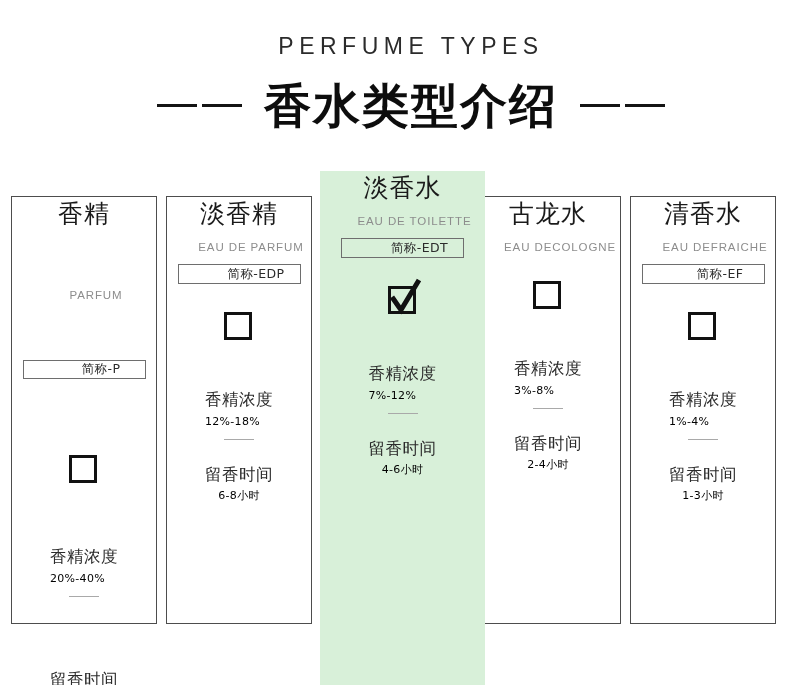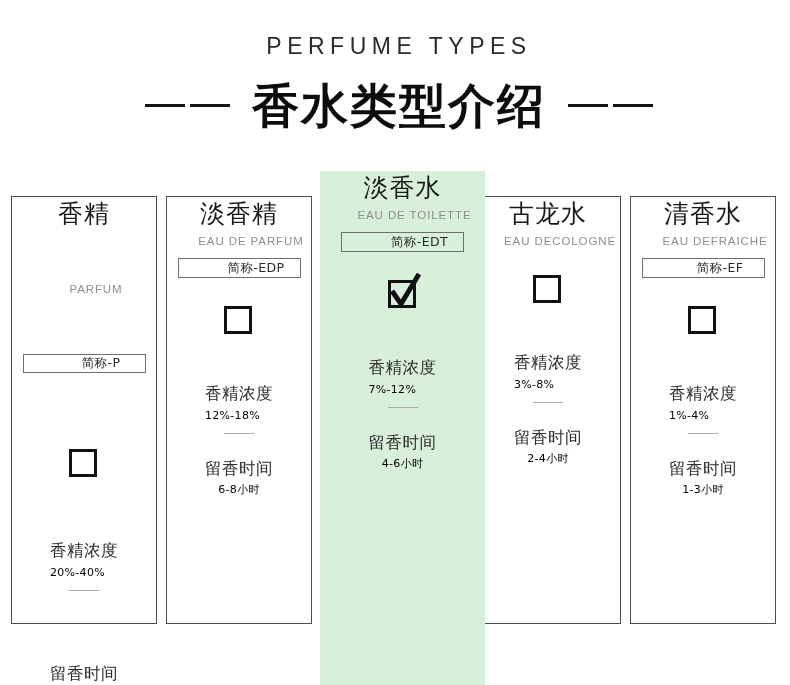--- a/index.html
+++ b/index.html
@@ -12,21 +12,21 @@
     height: 685px;
     font-family: "Liberation Sans", "DejaVu Sans", sans-serif;
     color: #1a1a1a;
     overflow: hidden;
     position: relative;
   }
 
   
   .header {
     position: absolute;
-    left: 4px;
+    left: 16px;
     top: 0;
     width: 668px;
     height: 160px;
   }
   .eyebrow {
     position: absolute;
     top: 33px;
     left: 0;
     width: 790px;
     text-align: center;
@@ -102,21 +102,21 @@
     letter-spacing: 1px;
     color: #1a1a1a;
     white-space: nowrap;
     font-family: "DejaVu Sans", "Liberation Sans", sans-serif;
   }
   .card-en {
     font-size: 11.5px;
     letter-spacing: 0.9px;
     color: #8d8d8d;
     white-space: nowrap;
-    margin-top: 5px;
+    margin-top: 11px;
     font-family: "Liberation Sans", "DejaVu Sans", sans-serif;
     padding-left: 24px;
   }
   .abbr-box {
     margin-top: 11px;
     width: 123px;
     height: 20px;
     border: 1px solid #6e6e6e;
     box-sizing: border-box;
     display: flex;

